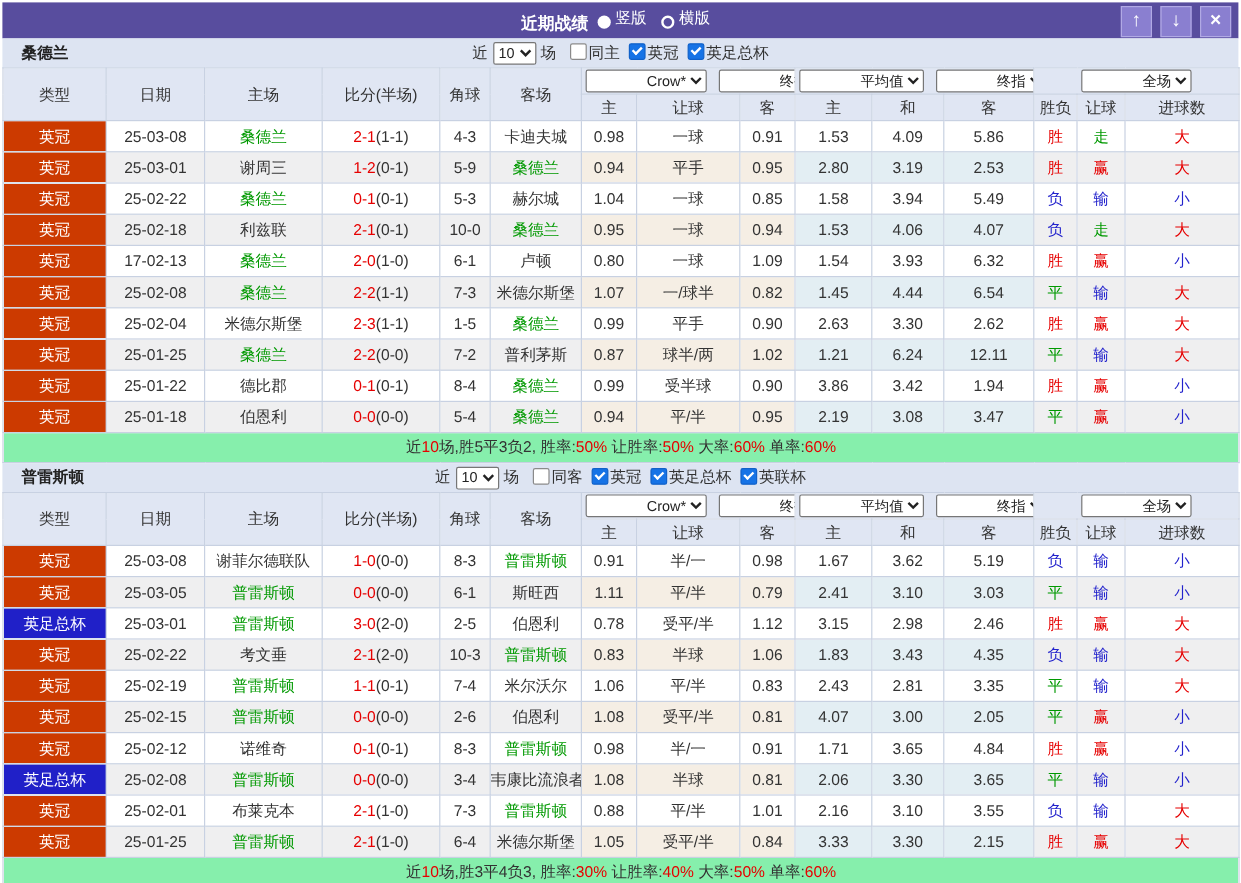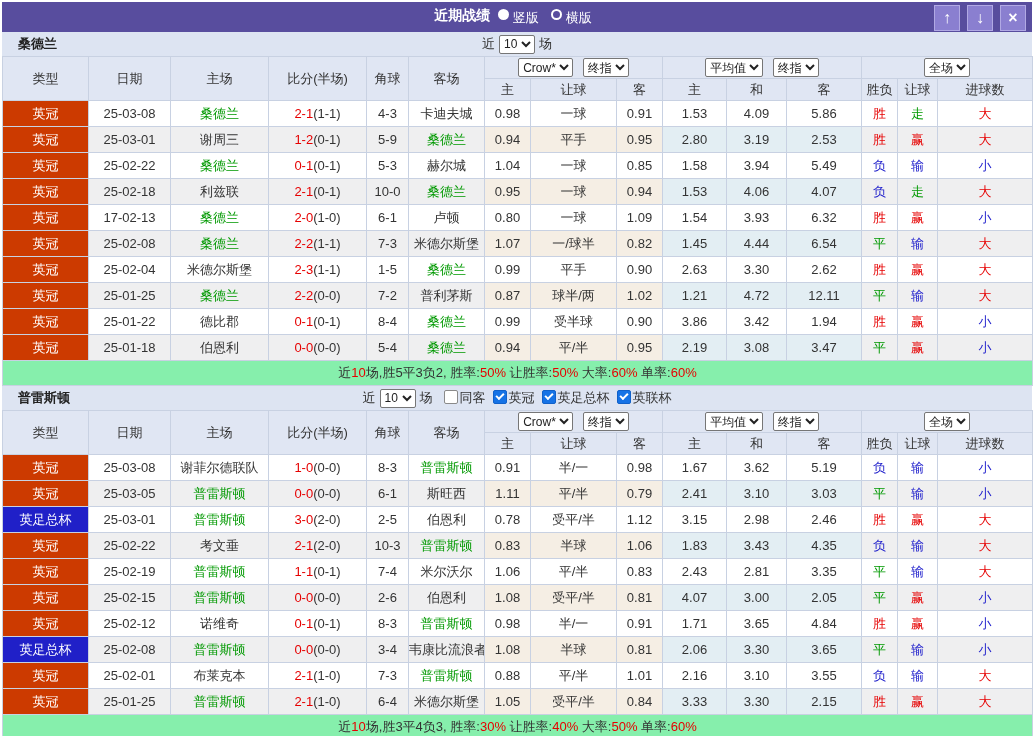--- a/index.html
+++ b/index.html
@@ -2,21 +2,21 @@
 <html><head>
 <meta charset="utf-8">
 <style>
   html,body{margin:0;padding:0;background:#fff;}
   body{padding:2px;font-family:"Liberation Sans","DejaVu Sans",sans-serif;font-size:13px;color:#333;}
   .widget{width:1030px;}
 
   
   .titlebar{position:relative;height:30px;background:#584d9e;display:flex;align-items:center;justify-content:center;}
   .tb-title{color:#fff;font-weight:bold;font-size:14px;margin-right:4px;}
-  .radio-group{display:inline-flex;align-items:flex-start;color:#fff;gap:4px;}
+  .radio-group{display:inline-flex;align-items:flex-end;color:#fff;gap:4px;}
   .radio{display:inline-block;border-radius:50%;box-sizing:border-box;}
   .radio.on{width:11px;height:11px;background:#fff;}
   .radio.off{width:11px;height:11px;border:2px solid #fff;background:transparent;}
   .radio-label{color:#fff;font-size:13px;margin-right:8px;}
   .tb-buttons{position:absolute;right:6px;top:3px;display:flex;gap:7px;}
   .tbtn{width:24px;height:24px;background:#8a7fd0;border:1px solid #b1a9e4;color:#fff;font-weight:bold;
         display:flex;align-items:center;justify-content:center;font-size:16px;line-height:1;cursor:pointer;}
 
   
   .controls{position:relative;height:24px;background:#dde4f2;display:flex;align-items:center;justify-content:center;}
@@ -25,21 +25,21 @@
   select{font-size:12px;height:19px;border:1px solid #767676;background:#fff;border-radius:2px;color:#222;}
   .cb{width:12px;height:12px;border:1px solid #8a8a8a;background:#fff;display:inline-block;border-radius:2px;position:relative;margin-left:7px;vertical-align:-2px;}
   .cb.on{background:#1673e6;border-color:#1161c9;}
   .cb.on::after{content:"";position:absolute;left:2px;top:2px;width:6px;height:3px;border-left:2px solid #fff;border-bottom:2px solid #fff;transform:rotate(-45deg);}
   .cb-label{margin-left:2px;}
 
   
   table{width:100%;border-collapse:collapse;table-layout:fixed;}
   th,td{border:1px solid #c8d1e2;text-align:center;padding:0;font-weight:normal;overflow:hidden;white-space:nowrap;}
   thead th{background:#e0e6f3;height:21px;color:#333;}
-  thead .selcell select{margin:0 3px;}
+  thead .selcell select{margin:0 3px;padding-left:46px;}
   tbody td{height:25px;}
   tbody tr.odd td{background:#fff;}
   tbody tr.even td{background:#efeff0;}
   tbody td.odds{background:#fcf6ee;}
   tbody tr.even td.odds{background:#f5eee4;}
   tbody td.avg{background:#e9f4f9;}
   tbody tr.even td.avg{background:#e3eef3;}
   td.type{color:#fff;}
   td.team.hl{color:#009900;}
   td.score .ft{color:#e60000;}
@@ -72,20 +72,21 @@
     </div>
   </div>
 
   <div class="section">
     <div class="controls">
       <span class="team-name">桑德兰</span>
       <span class="filter">
         <span>近</span>
         <select><option>10</option></select>
         <span>场</span>
+        <span><span class="cb"></span><span class="cb-label">同主</span><span class="cb on"></span><span class="cb-label">英冠</span><span class="cb on"></span><span class="cb-label">英足总杯</span></span>
       </span>
     </div>
     <table>
       <colgroup>
         <col style="width:86px">
           <col style="width:82px">
           <col style="width:98px">
           <col style="width:98px">
           <col style="width:42px">
           <col style="width:76px">
@@ -255,21 +256,21 @@
             <td class="type" style="background: rgb(204, 58, 0);">英冠</td>
             <td class="date">25-01-25</td>
             <td class="team hl">桑德兰</td>
             <td class="score"><span class="ft">2-2</span><span class="ht">(0-0)</span></td>
             <td class="corner">7-2</td>
             <td class="team">普利茅斯</td>
             <td class="odds">0.87</td>
             <td class="odds">球半/两</td>
             <td class="odds">1.02</td>
             <td class="avg">1.21</td>
-            <td class="avg">4.72</td>
+            <td class="avg">6.24</td>
             <td class="avg">12.11</td>
             <td class="res green">平</td>
             <td class="res blue">输</td>
             <td class="res red">大</td>
           </tr>
           <tr class="odd">
             <td class="type" style="background: rgb(204, 58, 0);">英冠</td>
             <td class="date">25-01-22</td>
             <td class="team">德比郡</td>
             <td class="score"><span class="ft">0-1</span><span class="ht">(0-1)</span></td>

